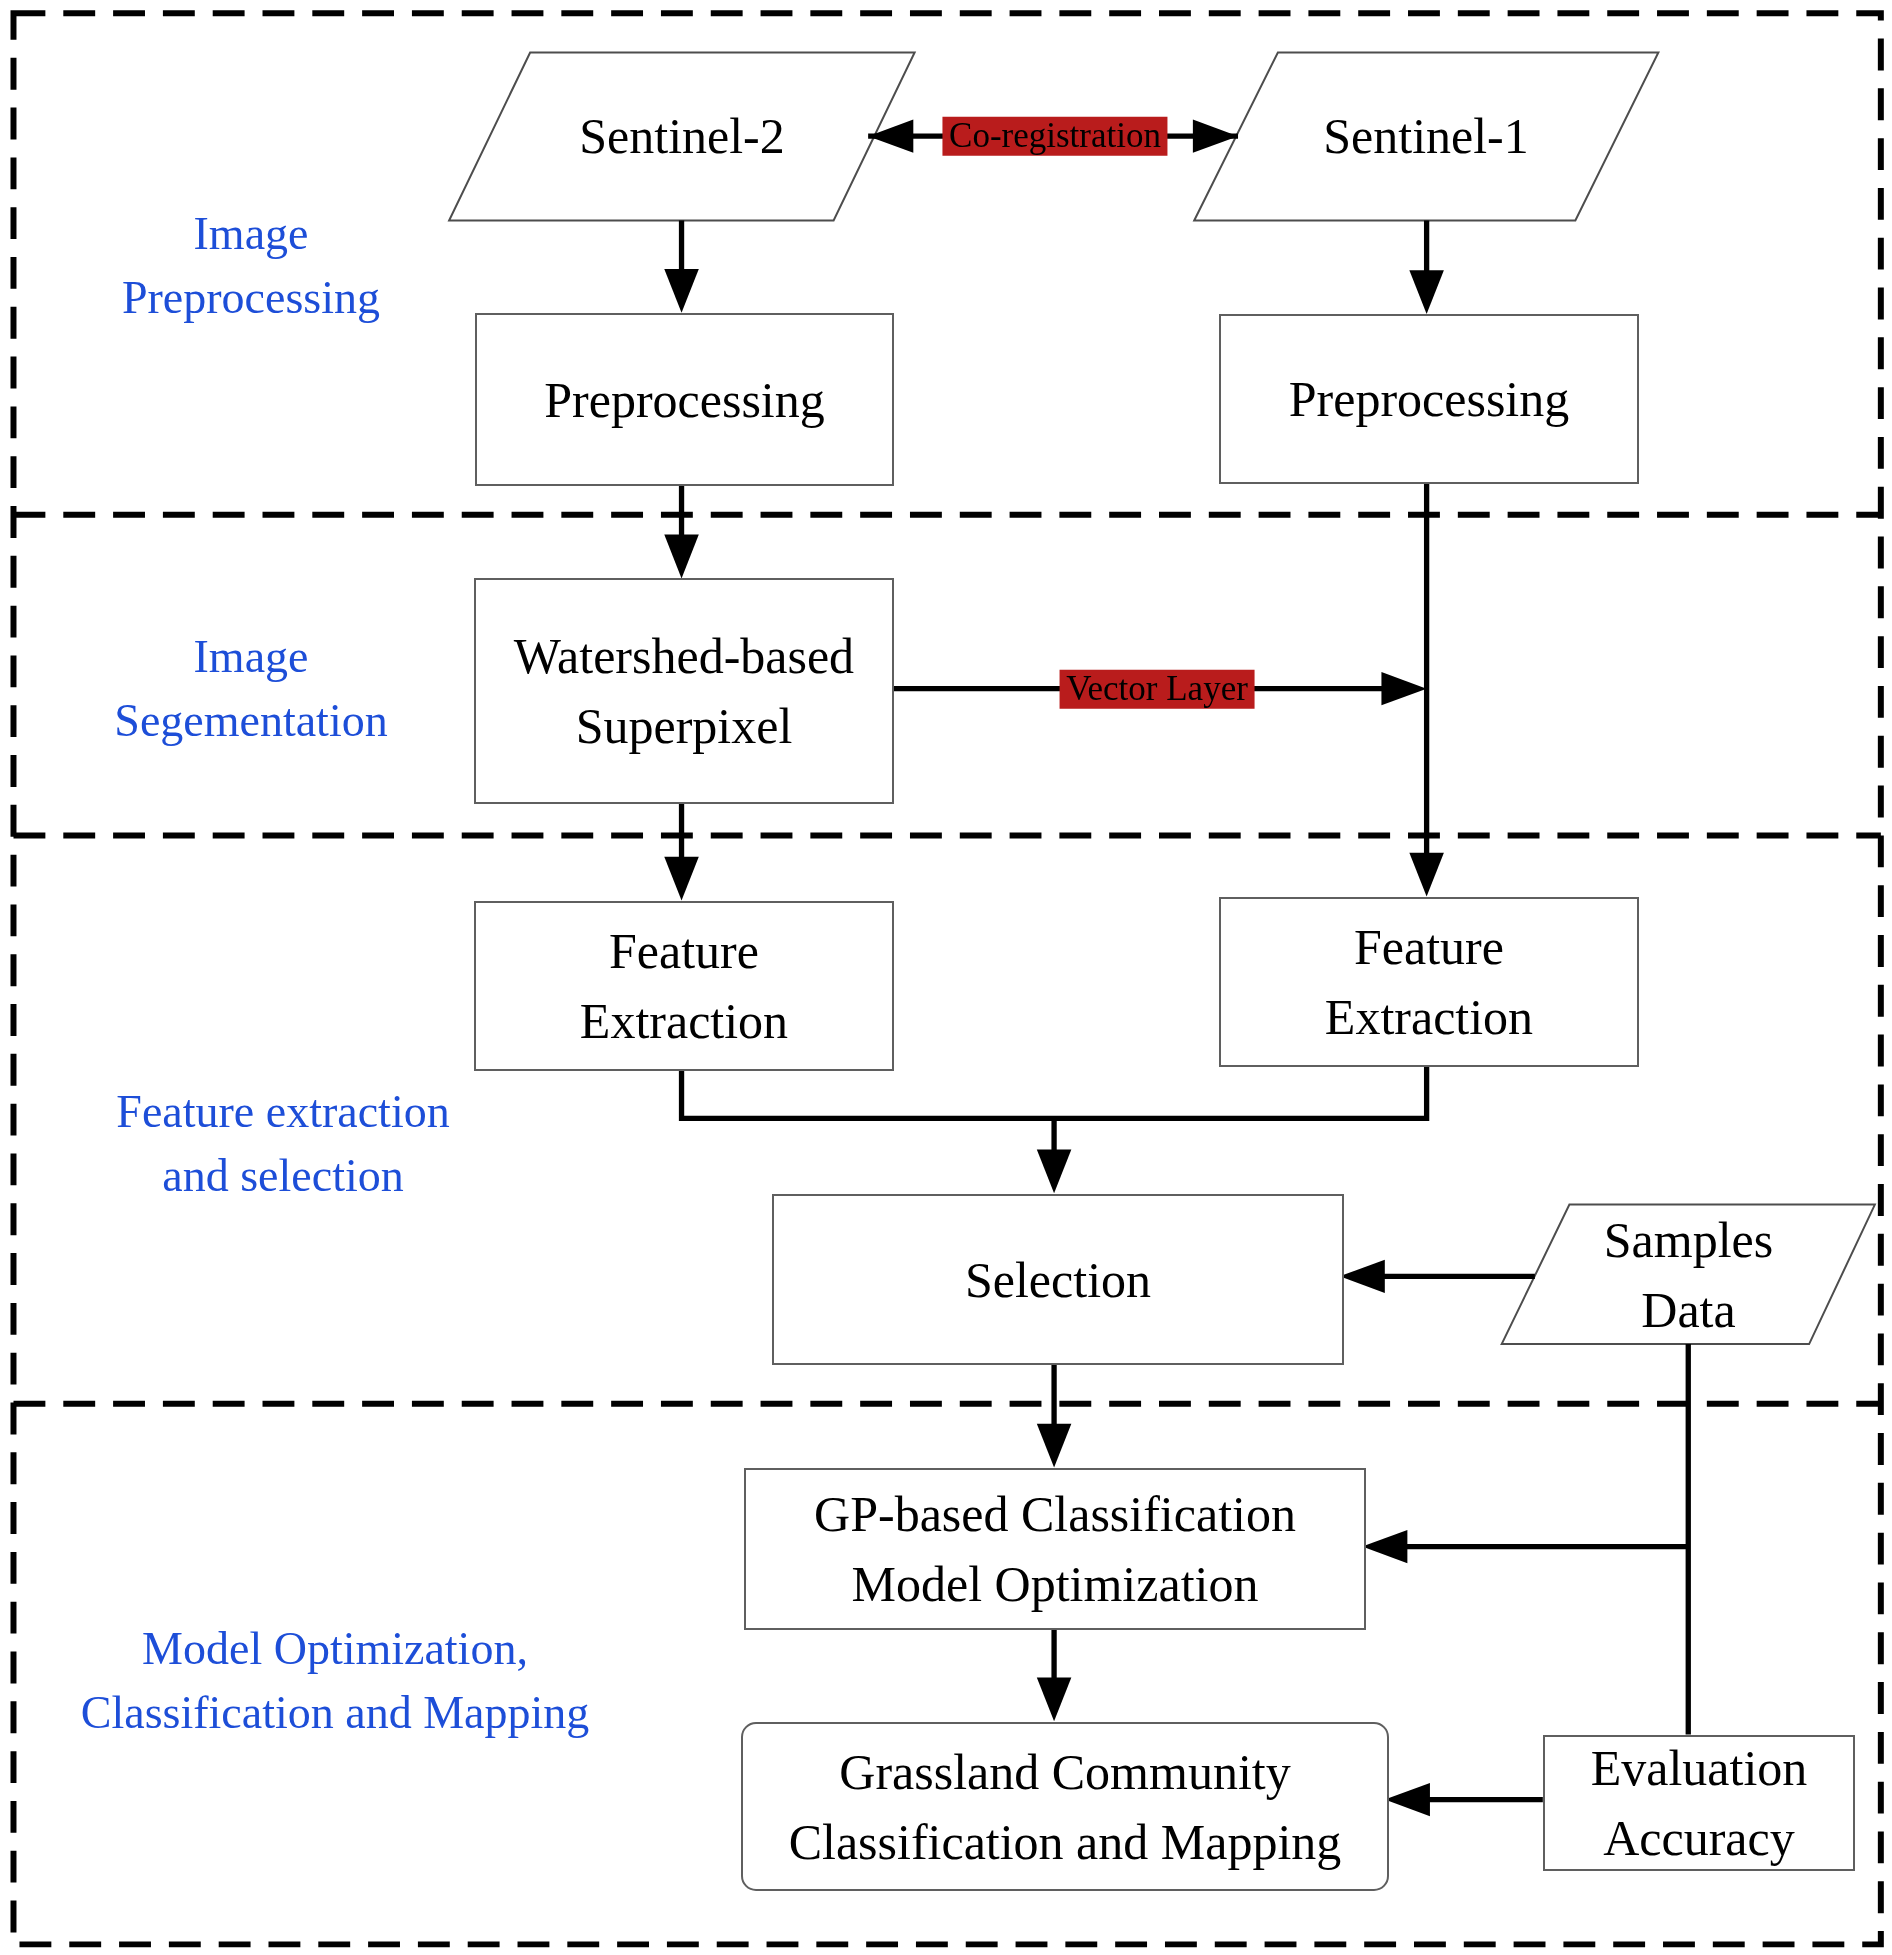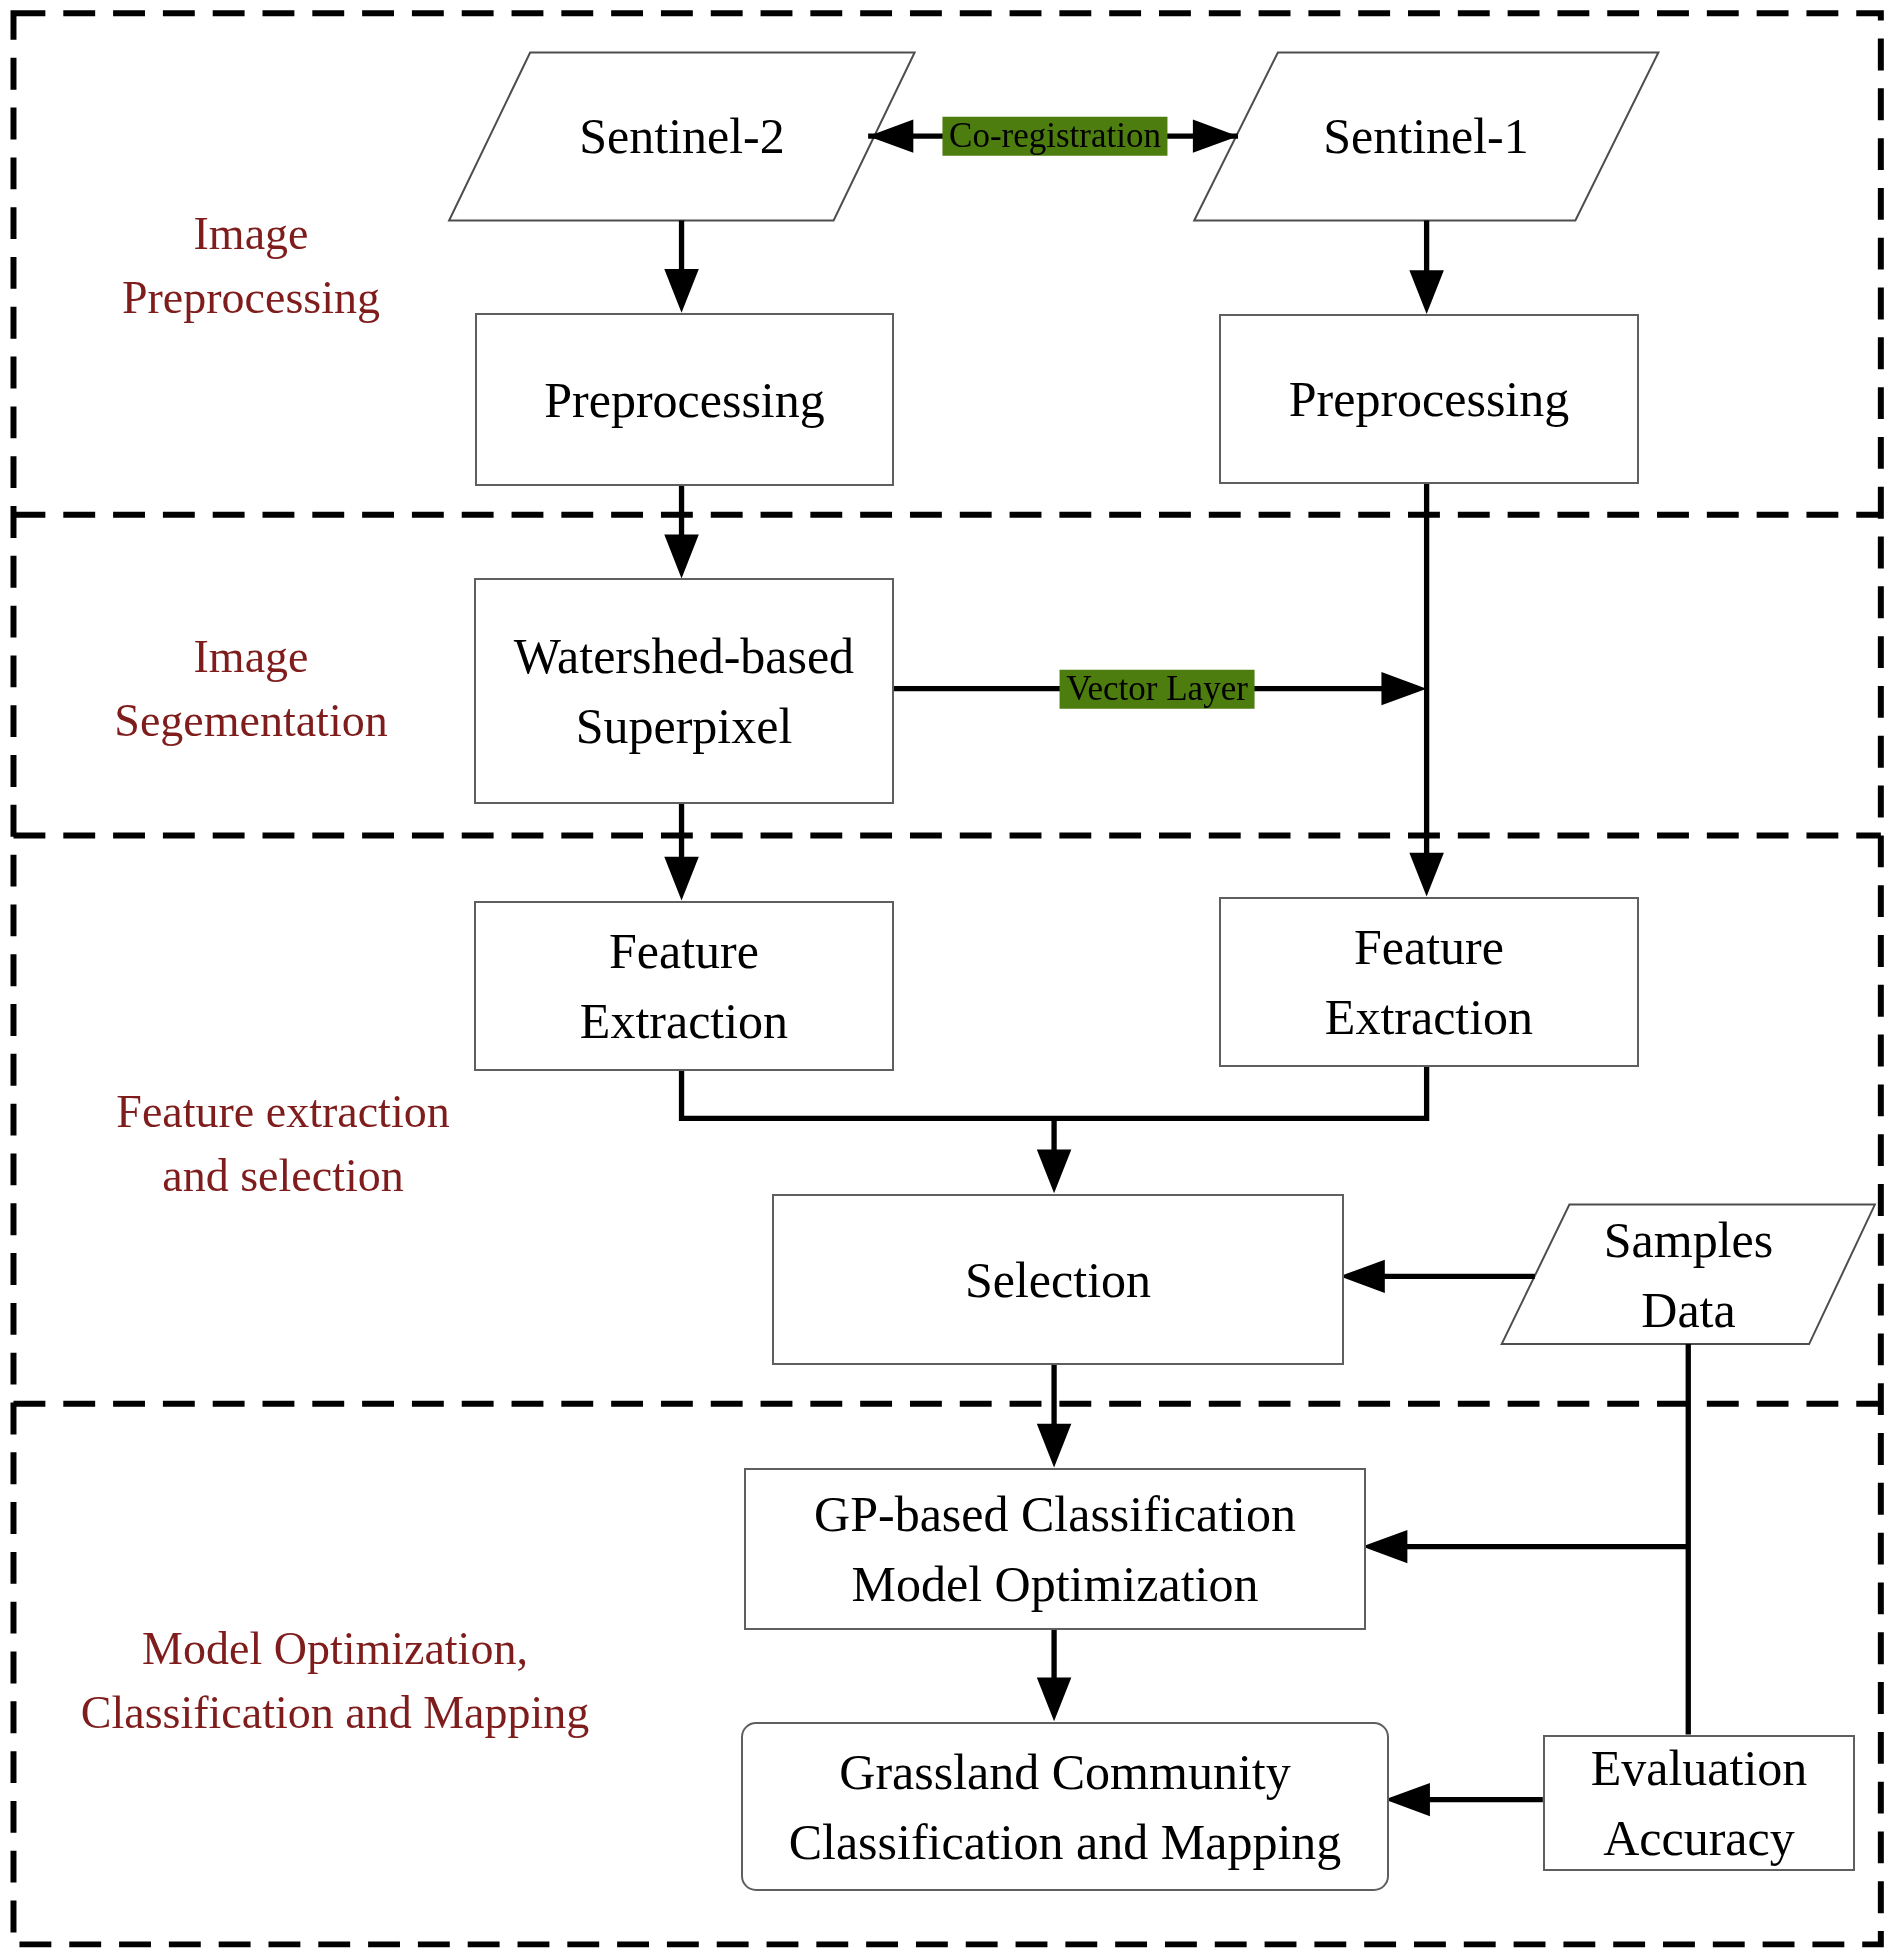--- a/index.html
+++ b/index.html
@@ -28,26 +28,26 @@
     font-size:50px;line-height:1.40;
     color:#000000;
     background:transparent;
   }
   .slabel{
     position:absolute;
     transform:translate(-50%,-50%);
     text-align:center;
     font-size:46px;line-height:1.40;
     white-space:nowrap;
-    color:#7f1d1d;
+    color:#1d4ed8;
   }
   .clabel{
     position:absolute;
     transform:translate(-50%,-50%);
-    background:#4d7c0f;
+    background:#b91c1c;
     padding:0 6.6px;
     font-size:35px;line-height:1.1;
     white-space:nowrap;
     color:#000000;
   }
 </style>
 </head>
 <body>
 
 <div id="canvas">

